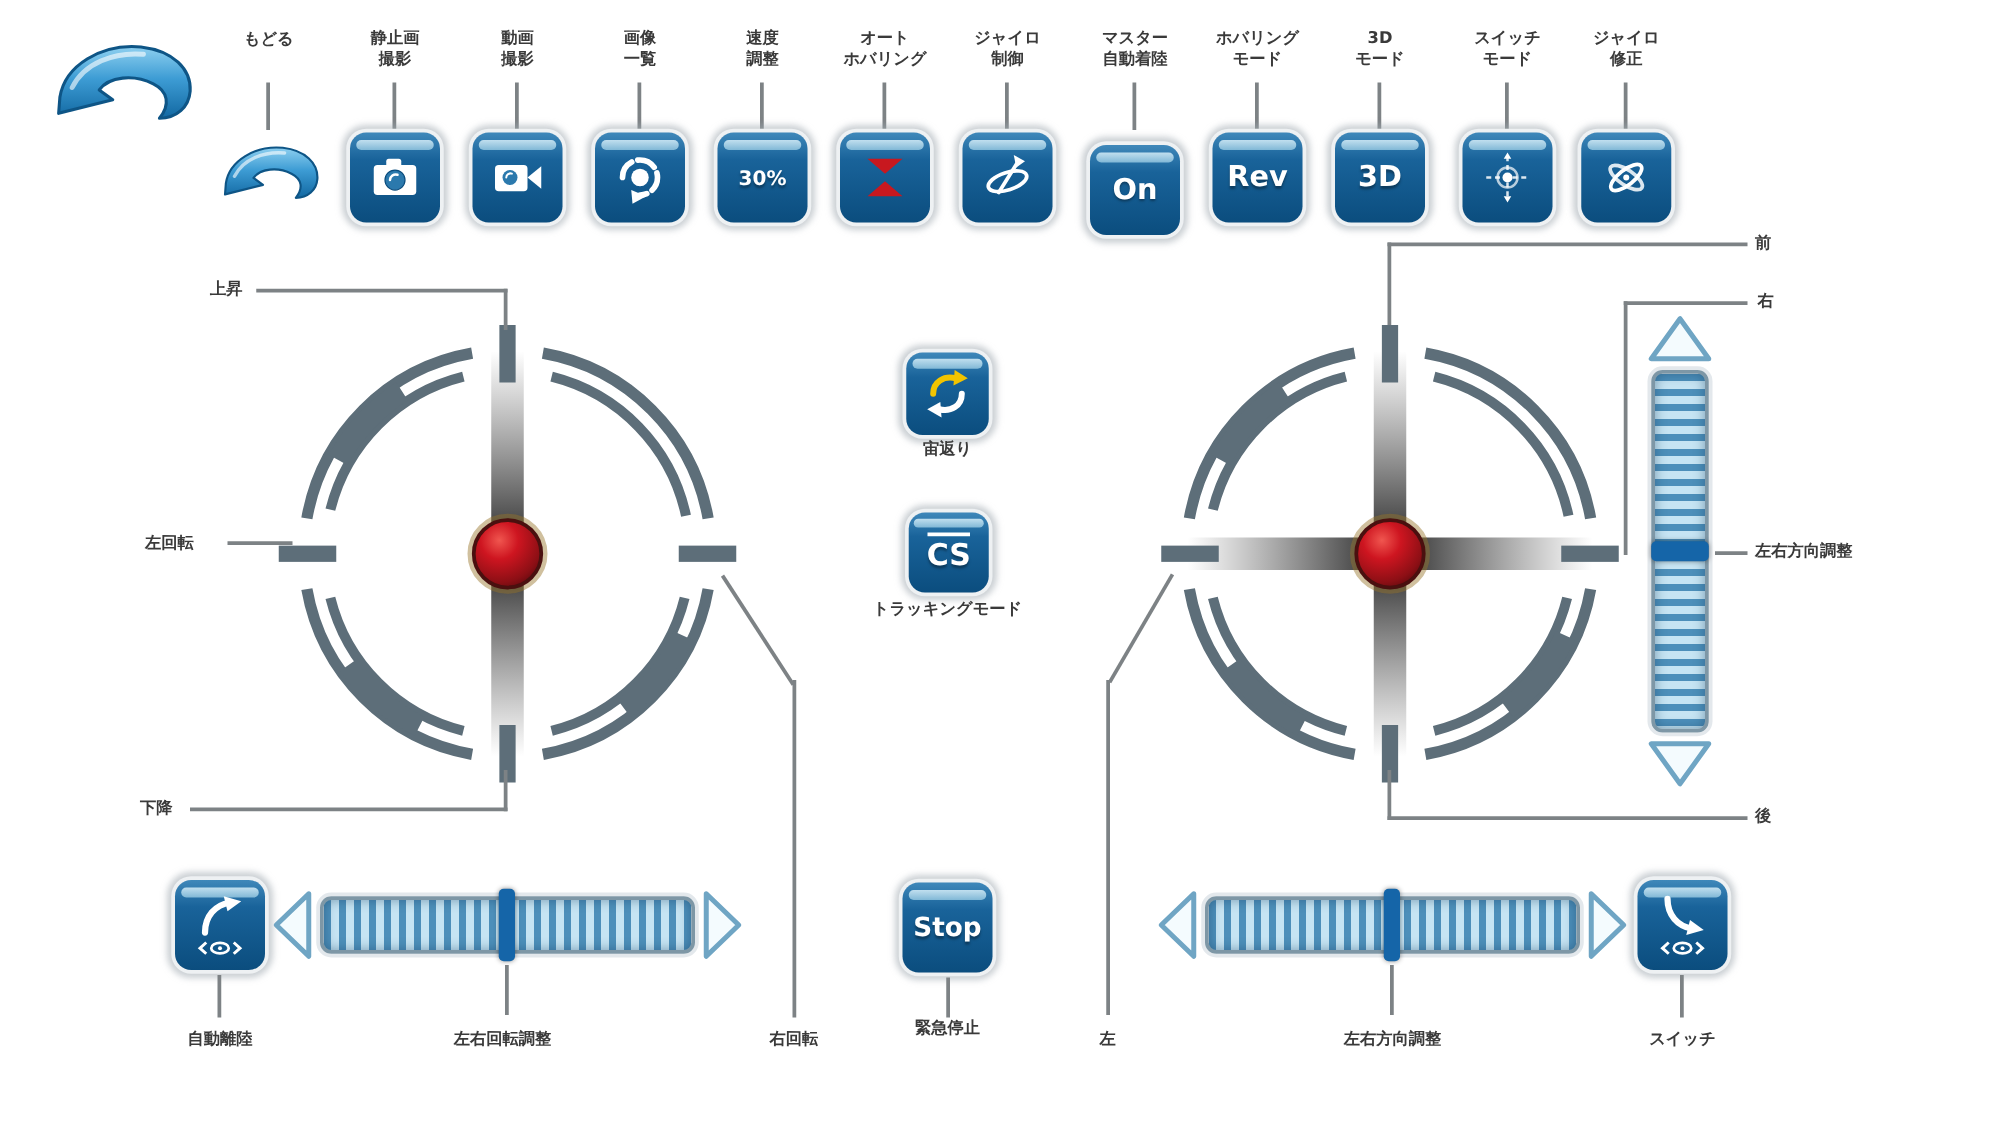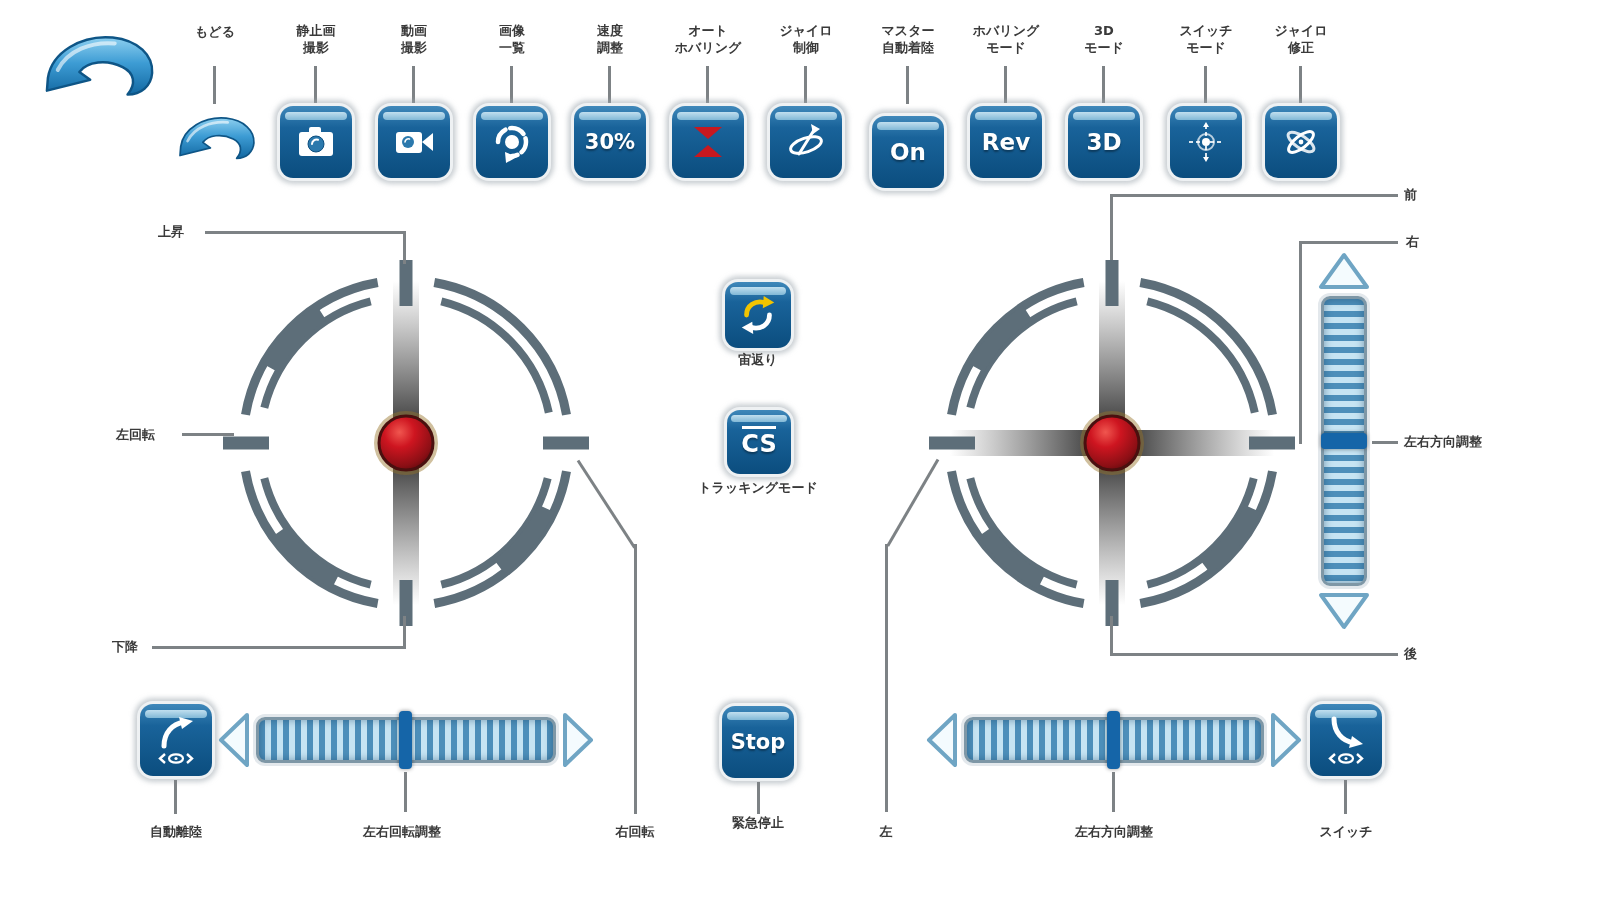--- a/index.html
+++ b/index.html
@@ -122,21 +122,21 @@
     </svg>
   </div>
   <div class="btn" style="left:476px;top:106px">
     <svg width="44" height="44" viewBox="0 0 44 44" style="position:relative">
       <circle cx="22" cy="22" r="7" fill="#fff"></circle>
       <path d="M8,22 A14,14 0 1 1 22,36" fill="none" stroke="#fff" stroke-width="4.5" stroke-dasharray="15 5" stroke-linecap="round"></path>
       <polygon points="15,32 27,37 16,43" fill="#fff"></polygon>
     </svg>
   </div>
   <div class="btn" style="left:574px;top:106px">
-    <span class="btn-text" style="font-size:21px">30%</span>
+    <span class="btn-text" style="font-size:16px">30%</span>
   </div>
   <div class="btn" style="left:672px;top:106px">
     <svg width="44" height="44" viewBox="0 0 44 44" style="position:relative">
       <polygon points="8,7 36,7 22,19" fill="#c8181f"></polygon>
       <polygon points="8,37 36,37 22,25" fill="#c8181f"></polygon>
     </svg>
   </div>
   <div class="btn" style="left:770px;top:106px">
     <svg width="44" height="44" viewBox="0 0 44 44" style="position:relative">
       <ellipse cx="22" cy="25" rx="16" ry="7" fill="none" stroke="#fff" stroke-width="3" transform="rotate(-18 22 25)"></ellipse>
@@ -189,21 +189,21 @@
     <g fill="#5d6e79">
       <rect x="183.5" y="7" width="13" height="46"></rect>
       <rect x="327" y="183.5" width="46" height="13"></rect>
       <rect x="183.5" y="327" width="13" height="46"></rect>
       <rect x="7" y="183.5" width="46" height="13"></rect>
     </g>
     <circle cx="190" cy="190" r="30" fill="none" stroke="rgba(150,115,40,.45)" stroke-width="4"></circle>
     <circle cx="190" cy="190" r="27" fill="url(#ballGrad)" stroke="#4a100f" stroke-width="3"></circle>
   </svg>
 
-  <div class="lbl" style="left:158px;top:224px">上昇</div>
+  <div class="lbl" style="left:168px;top:224px">上昇</div>
   <div class="line" style="left:205px;top:231px;width:201px;height:3px"></div>
   <div class="line" style="left:403px;top:231px;width:3px;height:33px"></div>
 
   <div class="lbl" style="left:116px;top:427px">左回転</div>
   <div class="line" style="left:182px;top:433px;width:52px;height:3px"></div>
 
   <div class="lbl" style="left:112px;top:639px">下降</div>
   <div class="line" style="left:152px;top:646px;width:254px;height:3px"></div>
   <div class="line" style="left:403px;top:616px;width:3px;height:33px"></div>
 

